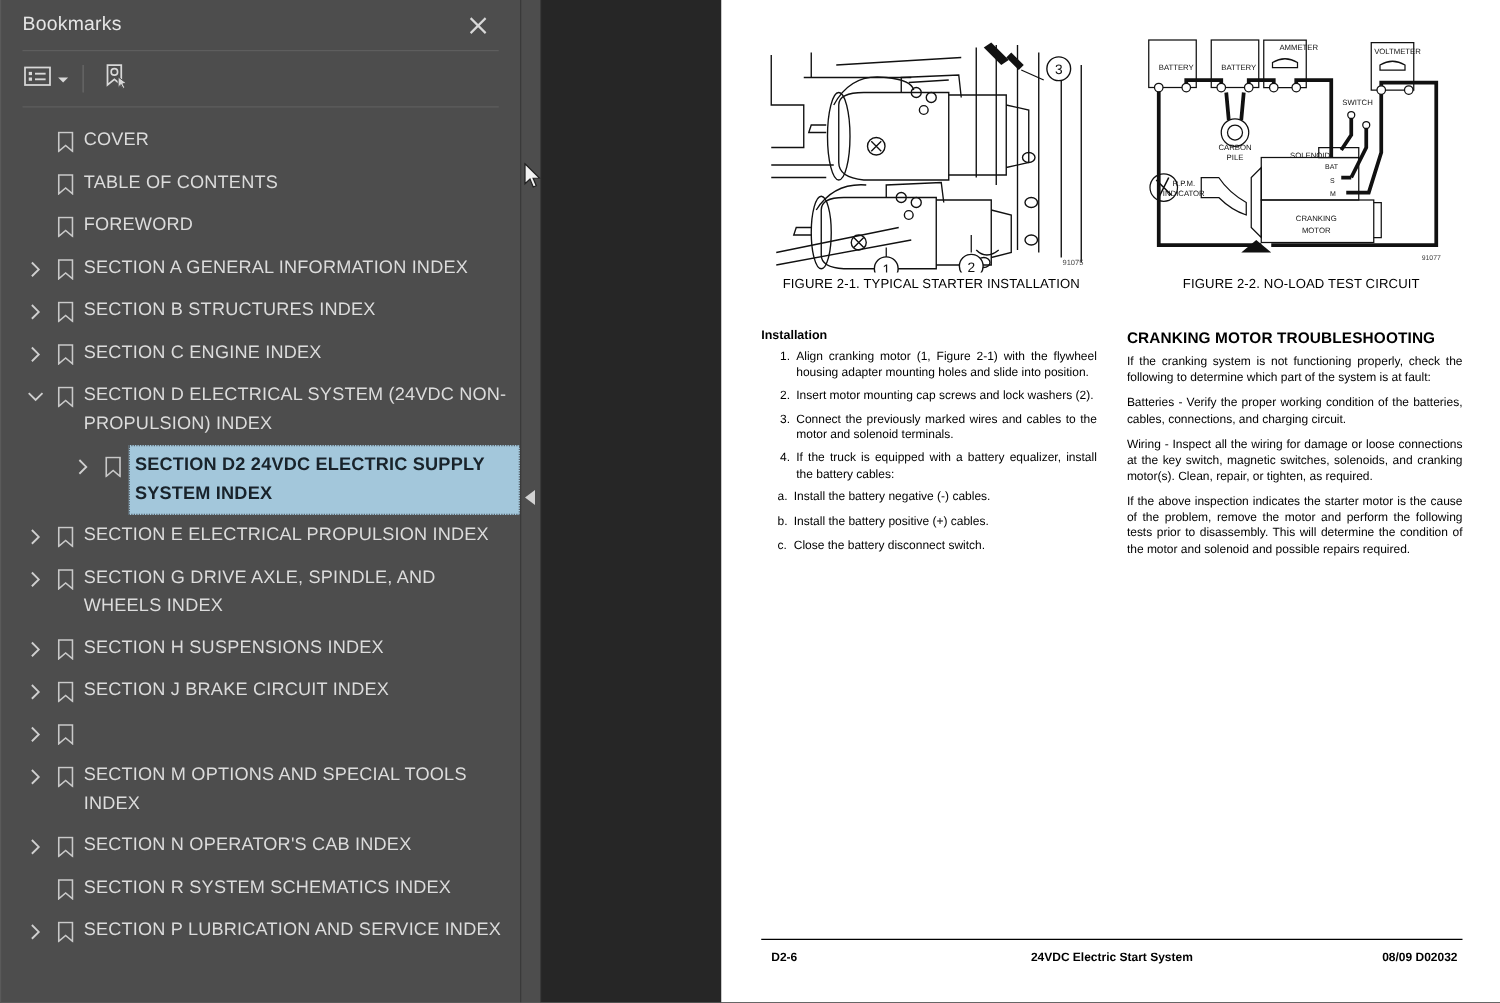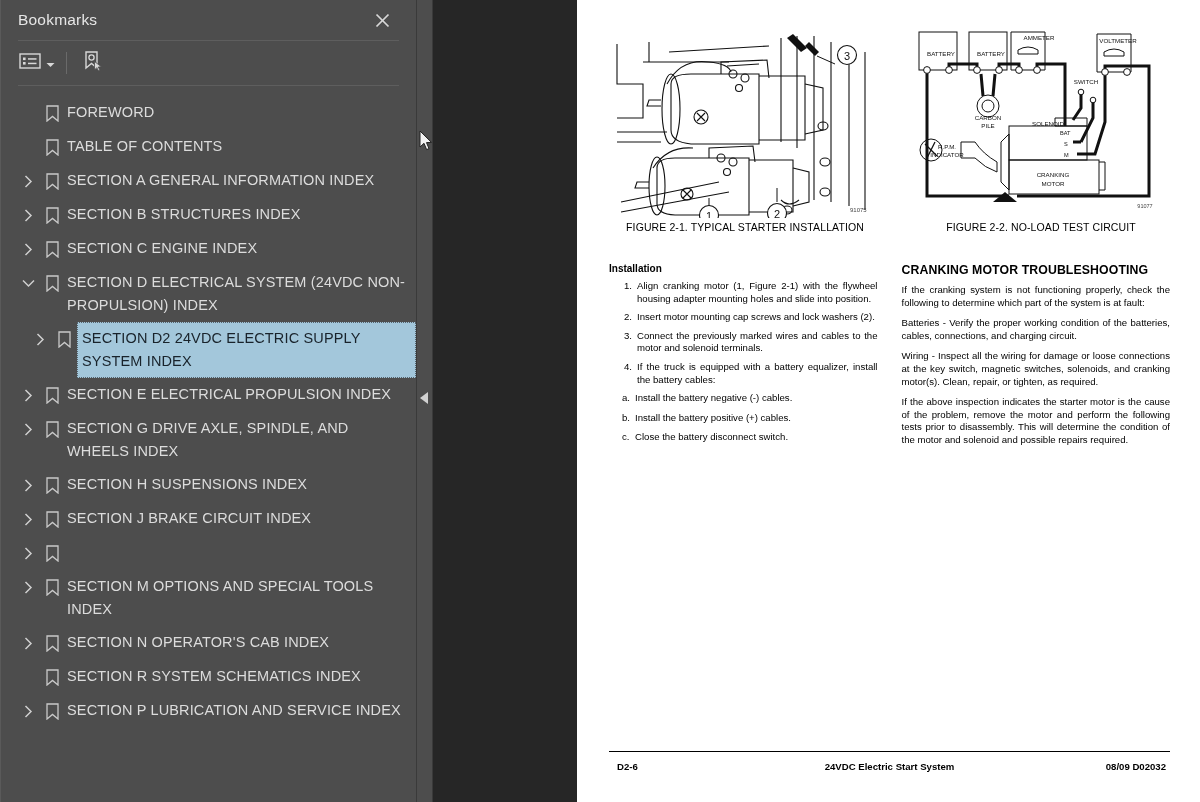--- a/index.html
+++ b/index.html
@@ -61,21 +61,21 @@
     overflow: hidden;
     padding-top: 10px;
   }
   .row {
     display: flex; align-items: flex-start;
     min-height: 34px;
     padding-left: 16px;
     position: relative;
   }
   .row.lvl1 { padding-left: 16px; }
-  .row.lvl2 { padding-left: 28px; }
+  .row.lvl2 { padding-left: 54px; font-weight: bold; }
   .chev {
     width: 22px; min-width: 22px; height: 34px;
     display: flex; align-items: center; justify-content: center;
     cursor: pointer;
   }
   .chev.empty { cursor: default; }
   .bm-ico {
     width: 26px; min-width: 26px; height: 34px;
     display: flex; align-items: center; justify-content: center;
   }
@@ -229,30 +229,39 @@
     <div class="hr"></div>
 
     <div class="tree" id="tree">
         <div class="row lvl1">
           <div class="chev empty"></div>
           <div class="bm-ico">
             <svg width="13" height="17" viewBox="0 0 13 17">
               <path d="M1 1 L12 1 L12 16 L6.5 11.4 L1 16 Z" fill="none" stroke="#c9c9c9" stroke-width="1.3"></path>
             </svg>
           </div>
+          <div class="row-label">COVER</div>
+        </div>
+        <div class="row lvl1">
+          <div class="chev empty"></div>
+          <div class="bm-ico">
+            <svg width="13" height="17" viewBox="0 0 13 17">
+              <path d="M1 1 L12 1 L12 16 L6.5 11.4 L1 16 Z" fill="none" stroke="#c9c9c9" stroke-width="1.3"></path>
+            </svg>
+          </div>
+          <div class="row-label">TABLE OF CONTENTS</div>
+        </div>
+        <div class="row lvl1">
+          <div class="chev empty"></div>
+          <div class="bm-ico">
+            <svg width="13" height="17" viewBox="0 0 13 17">
+              <path d="M1 1 L12 1 L12 16 L6.5 11.4 L1 16 Z" fill="none" stroke="#c9c9c9" stroke-width="1.3"></path>
+            </svg>
+          </div>
           <div class="row-label">FOREWORD</div>
-        </div>
-        <div class="row lvl1">
-          <div class="chev empty"></div>
-          <div class="bm-ico">
-            <svg width="13" height="17" viewBox="0 0 13 17">
-              <path d="M1 1 L12 1 L12 16 L6.5 11.4 L1 16 Z" fill="none" stroke="#c9c9c9" stroke-width="1.3"></path>
-            </svg>
-          </div>
-          <div class="row-label">TABLE OF CONTENTS</div>
         </div>
         <div class="row lvl1">
           <div class="chev">
             <svg width="9" height="13" viewBox="0 0 9 13">
               <path d="M1.5 1 L7 6.5 L1.5 12" fill="none" stroke="#cfcfcf" stroke-width="1.5"></path>
             </svg>
           </div>
           <div class="bm-ico">
             <svg width="13" height="17" viewBox="0 0 13 17">
               <path d="M1 1 L12 1 L12 16 L6.5 11.4 L1 16 Z" fill="none" stroke="#c9c9c9" stroke-width="1.3"></path>

